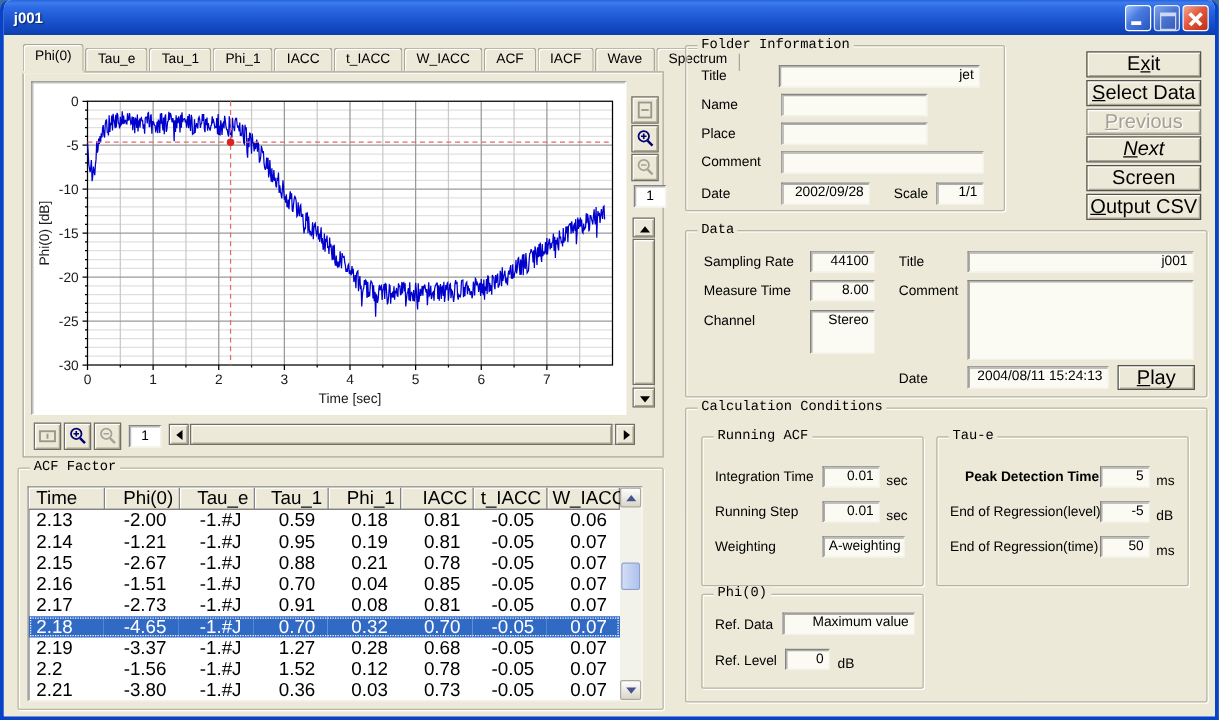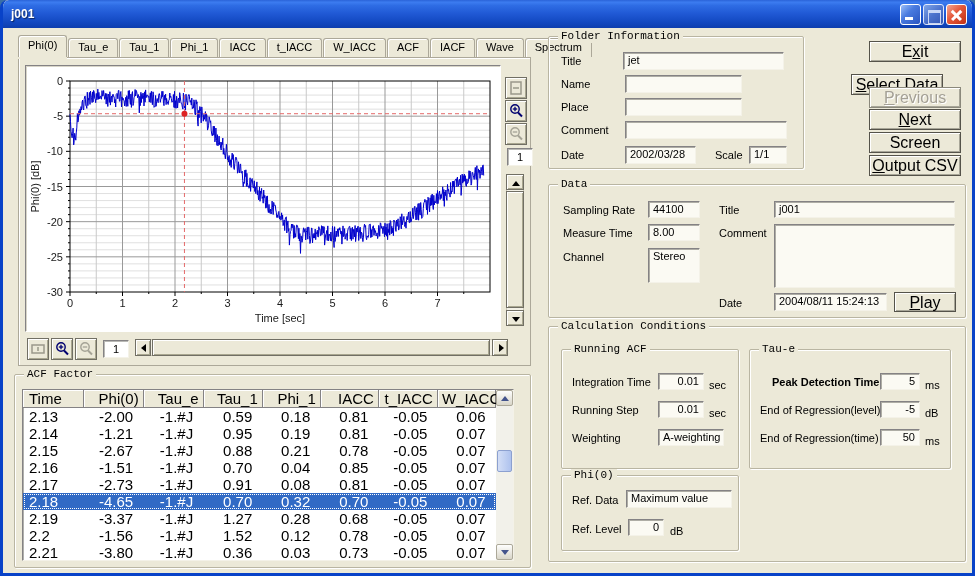--- a/index.html
+++ b/index.html
@@ -58,21 +58,21 @@
   
   .groupbox { position:absolute; border:1px solid #b9b5a2; border-radius:2px;
          box-shadow:inset 1px 1px 0 #fff, 1px 1px 0 #fff; }
   .groupbox > .gb-label { position:absolute; top:-7px; left:9px; background:#ECE9D8; padding:0 3px;
          font-size:11px; color:#000; line-height:13px; white-space:nowrap;font-family:Liberation Mono, monospace; }
 
   
   .flabel { position:absolute; font-size:11px; color:#000; white-space:nowrap; }
   .fbox { position:absolute; background:#fbfaf3; border:1px solid #848284; border-right-color:#f4f2e8;
          border-bottom-color:#f4f2e8; box-shadow:inset 1px 1px 0 rgba(80,80,70,.45);
-         font-size:11px; color:#000; padding:1px 4px; line-height:13px; overflow:hidden; white-space:nowrap; }
+         font-size:11px; color:#000; padding:1px 4px; line-height:13px; overflow:hidden; white-space:nowrap;text-align:right; }
   .fbox.num { text-align:right; }
   .unit { position:absolute; font-size:11px; color:#000; }
 
   
   .xp-btn { position:absolute; width:92px; height:21px; background:#ECE9D8; border:1px solid #55534a;
          box-shadow:inset 1px 1px 0 #fff, inset -1px -1px 0 #a8a698; font-size:16px; color:#000;
          font-family:"Liberation Sans",sans-serif; text-align:center; line-height:19px; }
   .xp-btn.disabled { color:#a4a095; text-shadow:1px 1px 0 #fff; border-color:#8b897c; }
 
   
@@ -447,30 +447,30 @@
       <span class="gb-label">Folder Information</span>
       <span class="flabel" style="left:12px;top:18px;">Title</span>
       <div class="fbox" style="left:74px;top:15px;width:161px;height:18px;">jet</div>
       <span class="flabel" style="left:12px;top:41px;">Name</span>
       <div class="fbox" style="left:76px;top:38px;width:117px;height:18px;"></div>
       <span class="flabel" style="left:12px;top:64px;text-align:center;">Place</span>
       <div class="fbox" style="left:76px;top:61px;width:117px;height:18px;"></div>
       <span class="flabel" style="left:12px;top:87px;">Comment</span>
       <div class="fbox" style="left:76px;top:84px;width:162px;height:18px;"></div>
       <span class="flabel" style="left:12px;top:112px;">Date</span>
-      <div class="fbox" style="left:76px;top:109px;width:71px;height:18px;">2002/03/28</div>
+      <div class="fbox" style="left:76px;top:109px;width:71px;height:18px;">2002/09/28</div>
       <span class="flabel" style="left:166px;top:112px;">Scale</span>
       <div class="fbox" style="left:200px;top:109px;width:38px;height:18px;">1/1</div>
     </div>
 
     <div id="btncol">
         <button class="xp-btn" style="left: 866px; top: 13px;">E<u>x</u>it</button>
-        <button class="xp-btn" style="left: 848px; top: 35.8px; margin-top: 10px;"><u>S</u>elect Data</button>
+        <button class="xp-btn" style="left: 866px; top: 35.8px;"><u>S</u>elect Data</button>
         <button class="xp-btn disabled" style="left: 866px; top: 58.6px;"><u>P</u>revious</button>
-        <button class="xp-btn" style="left: 866px; top: 81.4px;"><u>N</u>ext</button>
+        <button class="xp-btn" style="left: 866px; top: 81.4px; font-style: italic;"><u>N</u>ext</button>
         <button class="xp-btn" style="left: 866px; top: 104.2px;">Screen <u>C</u>opy</button>
         <button class="xp-btn" style="left: 866px; top: 127px;"><u>O</u>utput CSV</button>
       </div>
 
     <div class="groupbox" style="left:545px;top:156px;width:418px;height:134px;">
       <span class="gb-label">Data</span>
       <span class="flabel" style="left:14px;top:19px;">Sampling Rate</span>
       <div class="fbox" style="left:99px;top:16px;width:52px;height:17px;">44100</div>
       <span class="flabel" style="left:14px;top:42px;">Measure Time</span>
       <div class="fbox" style="left:99px;top:39px;width:52px;height:17px;">8.00</div>

